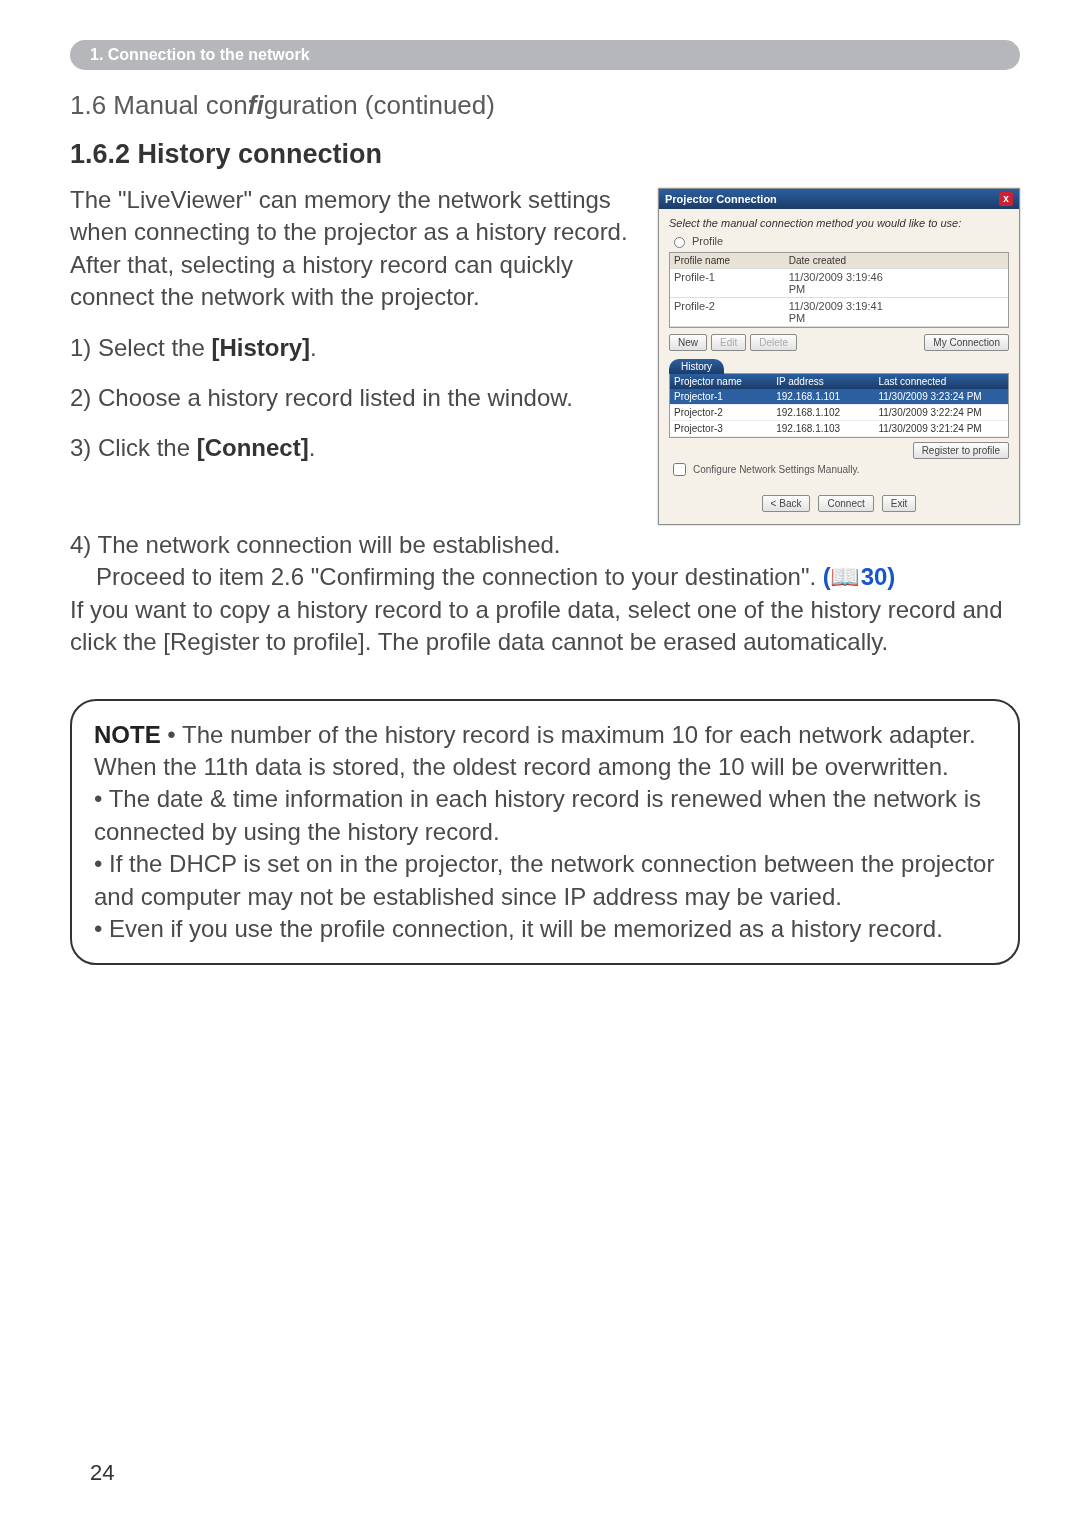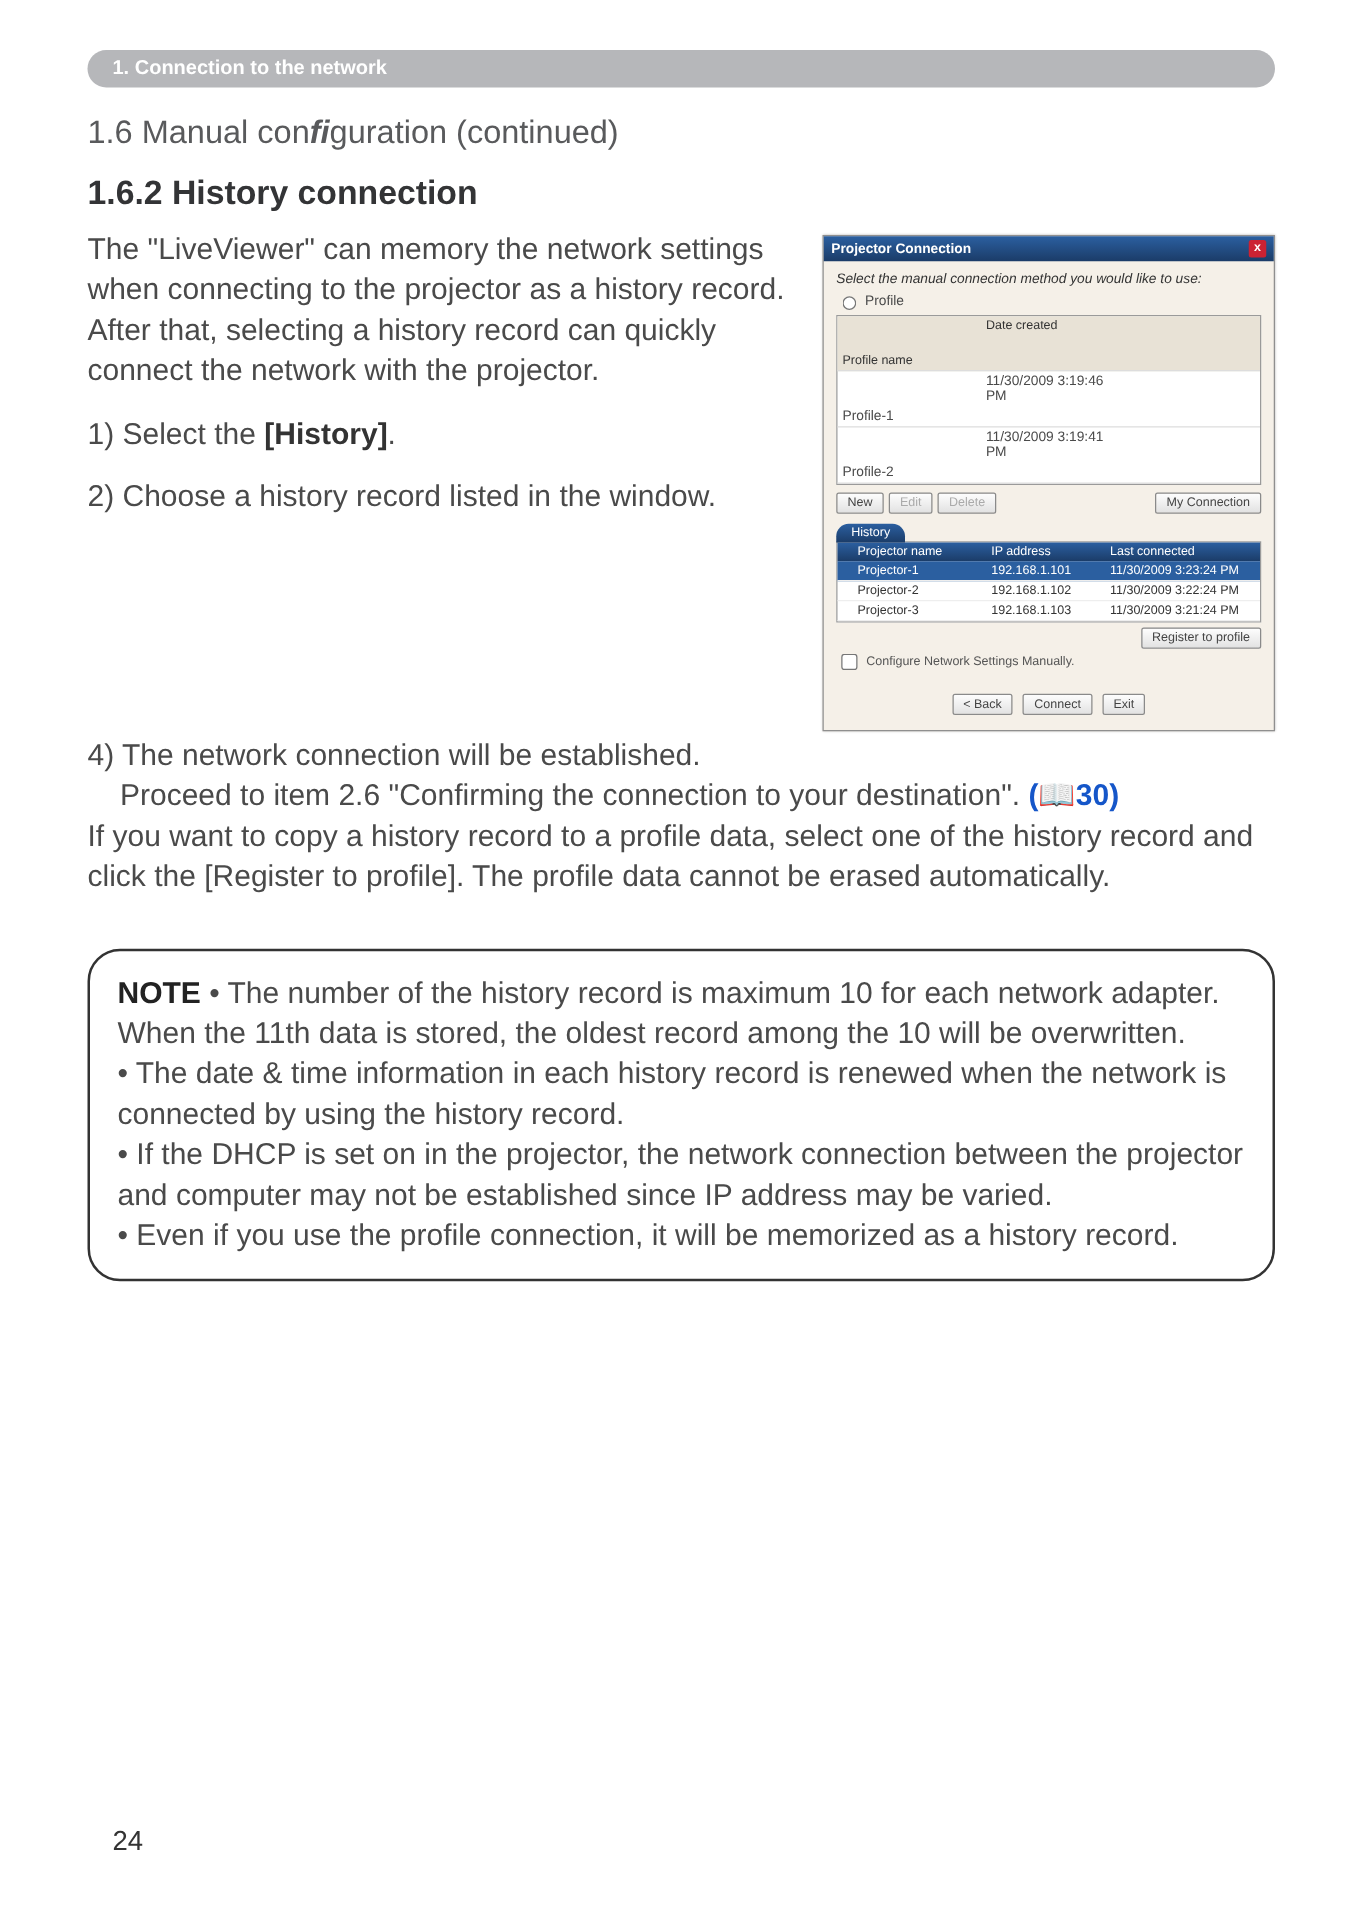--- a/index.html
+++ b/index.html
@@ -120,21 +120,21 @@
   }
   .dialog .grid-head, .dialog .grid-row {
     display: flex;
     border-bottom: 1px solid #ddd;
   }
   .dialog .grid-head {
     background: #e8e2d6;
     font-size: 10px;
     color: #333;
   }
-  .dialog .grid .c1 { width: 34%; padding: 2px 4px; margin-top: 28px; }
+  .dialog .grid .c1 { width: 34%; padding: 2px 4px; }
   .dialog .grid .c2 { width: 34%; padding: 2px 4px; }
   .dialog .grid .c3 { width: 32%; padding: 2px 4px; }
 
   .dialog .btnrow {
     display: flex;
     gap: 4px;
     margin: 4px 0 8px;
   }
   .dialog .btn {
     background: linear-gradient(#fdfdfd, #e2e2e2);
@@ -171,21 +171,21 @@
   .dialog .hist-row {
     display: flex;
     font-size: 10px;
     border-bottom: 1px solid #eee;
     color: #333;
   }
   .dialog .hist-row.sel {
     background: #2b5fa0;
     color: #fff;
   }
-  .dialog .hist-grid .h1 { width: 30%; padding: 2px 16px; }
+  .dialog .hist-grid .h1 { width: 30%; padding: 2px 4px; }
   .dialog .hist-grid .h2 { width: 30%; padding: 2px 4px; }
   .dialog .hist-grid .h3 { width: 40%; padding: 2px 4px; }
 
   .dialog .regrow { text-align: right; margin: 6px 0 4px; }
   .dialog .chkrow {
     display: flex;
     align-items: center;
     gap: 4px;
     color: #555;
     font-size: 10px;
@@ -237,20 +237,23 @@
 <div class="two-col">
   <div class="text-col">
     <p>The "LiveViewer" can memory the network settings when connecting to the projector as a history record. After that, selecting a history record can quickly connect the network with the projector.</p>
 
     <p class="step">
       <span>1) Select the </span><span class="bold">[History]</span><span>.</span>
     </p>
 
     <p class="step">2) Choose a history record listed in the window.</p>
 
+    <p class="step">
+      <span>3) Click the </span><span class="bold">[Connect]</span><span>.</span>
+    </p>
   </div>
 
   <div class="dialog">
     <div class="titlebar">
       <span>Projector Connection</span>
       <span class="close">x</span>
     </div>
     <div class="body">
       <div class="instr">Select the manual connection method you would like to use:</div>
       <div class="radio-row">

